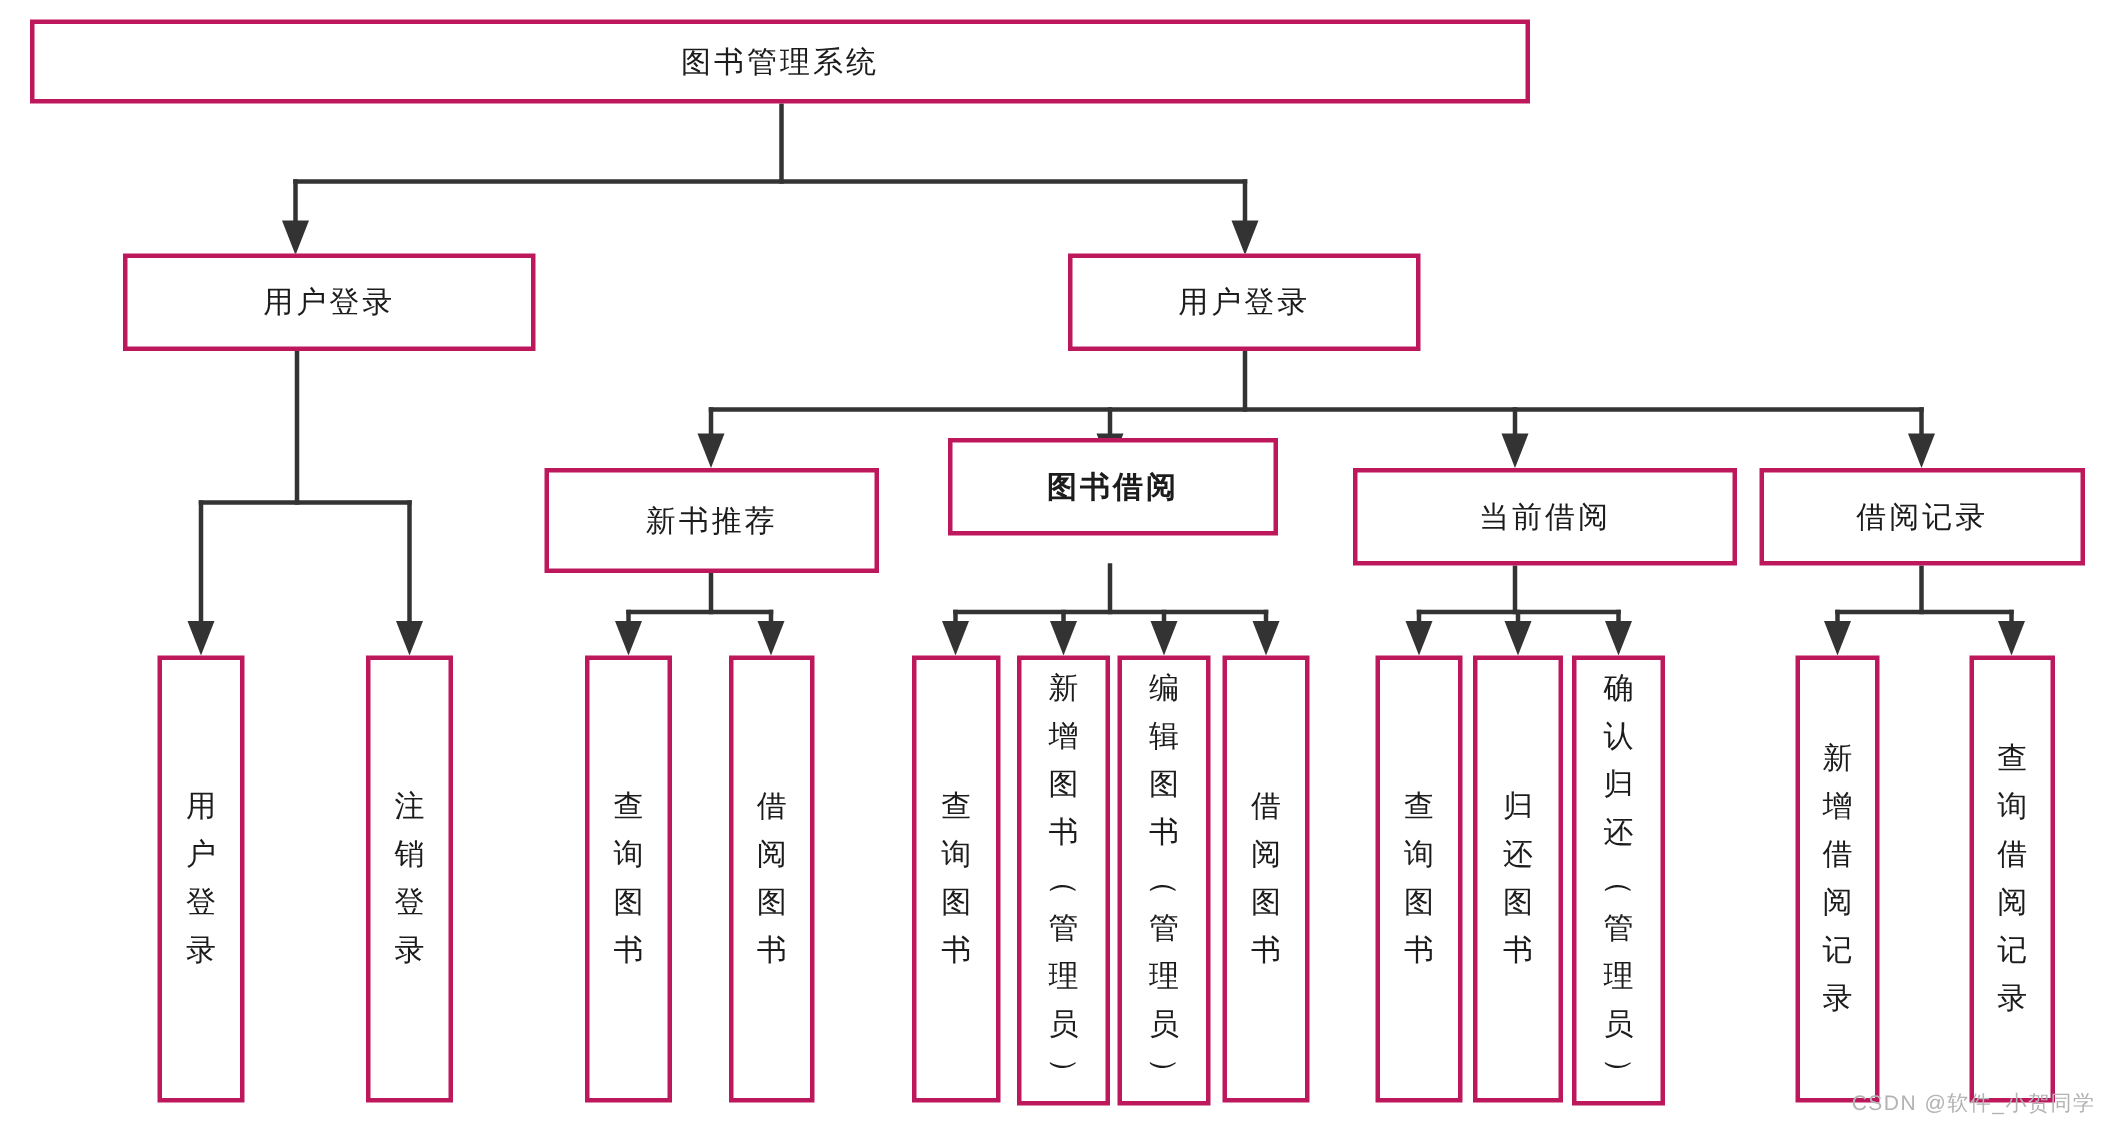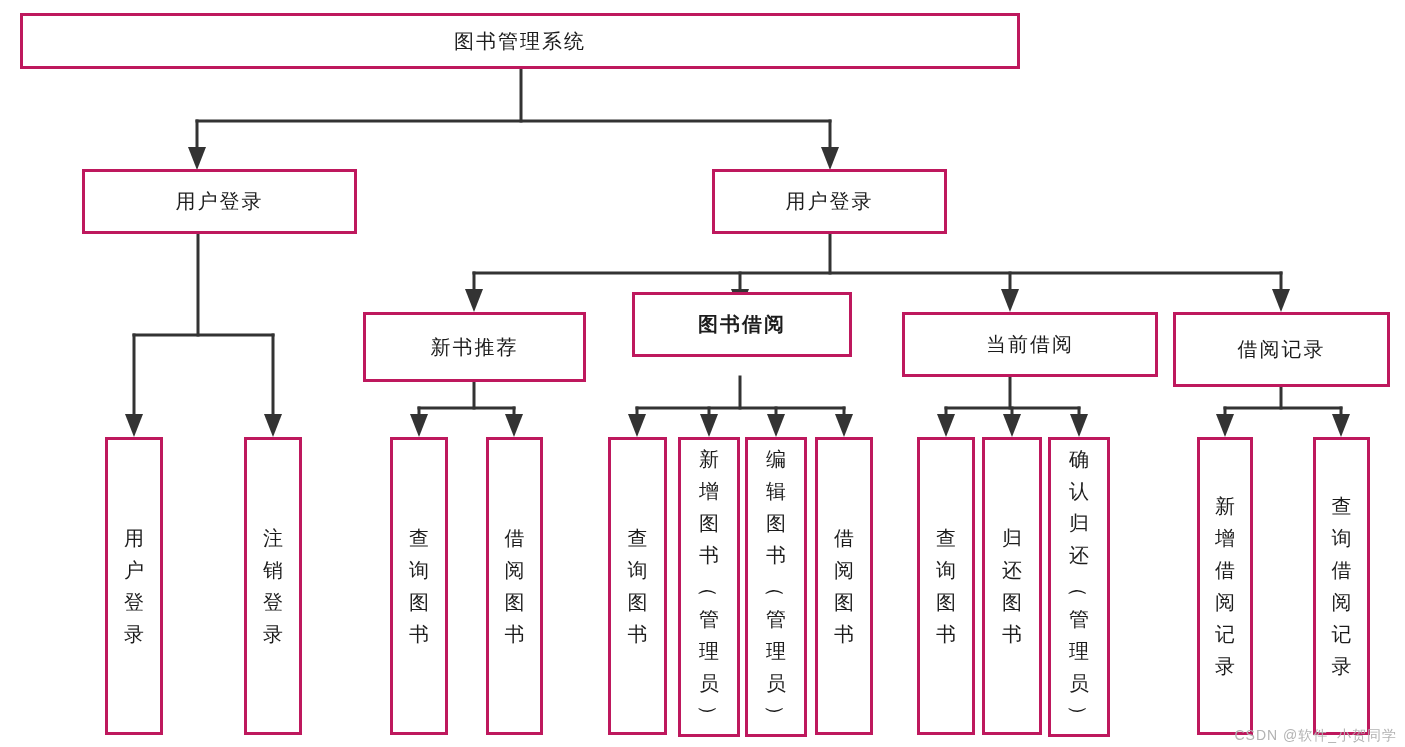--- a/index.html
+++ b/index.html
@@ -122,21 +122,21 @@
   </svg>
 
   <div class="node" style="left:20px; top:13px; width:1000px; height:56px;">图书管理系统</div>
 
   <div class="node" style="left:82px; top:169px; width:275px; height:65px;">用户登录</div>
   <div class="node" style="left:712px; top:169px; width:235px; height:65px;">用户登录</div>
 
   <div class="node" style="left:363px; top:312px; width:223px; height:70px;">新书推荐</div>
   <div class="node" style="left:632px; top:292px; width:220px; height:65px;font-weight:bold;">图书借阅</div>
   <div class="node" style="left:902px; top:312px; width:256px; height:65px;">当前借阅</div>
-  <div class="node" style="left:1173px; top:312px; width:217px; height:75px;">借阅记录</div>
+  <div class="node" style="left:1173px; top:312px; width:217px; height:65px;">借阅记录</div>
 
   <div class="node vnode" style="left:105px; top:437px; width:58px; height:298px;">
       <span class="vchar">用</span>
       <span class="vchar">户</span>
       <span class="vchar">登</span>
       <span class="vchar">录</span>
     </div>
   <div class="node vnode" style="left:244px; top:437px; width:58px; height:298px;">
       <span class="vchar">注</span>
       <span class="vchar">销</span>

